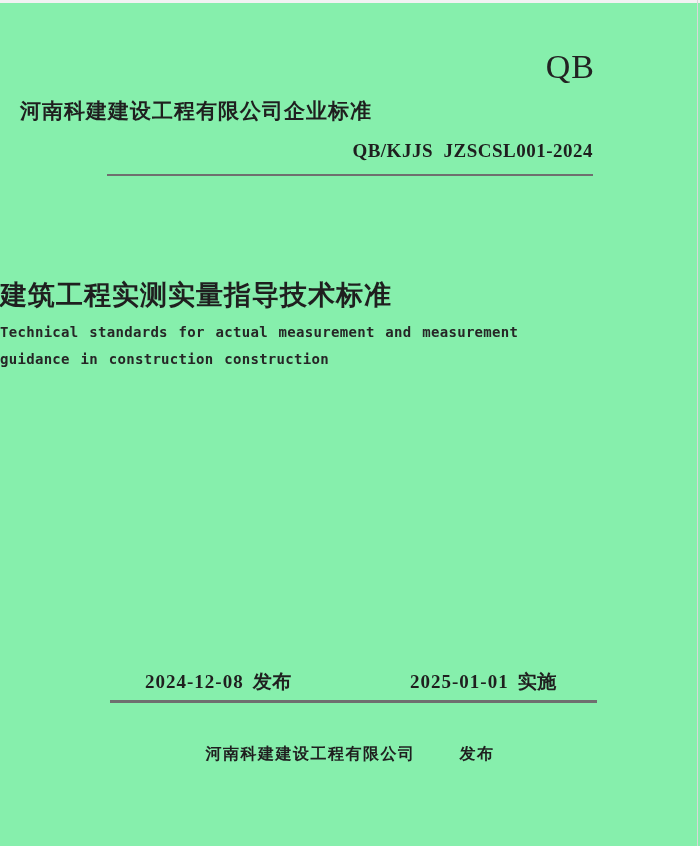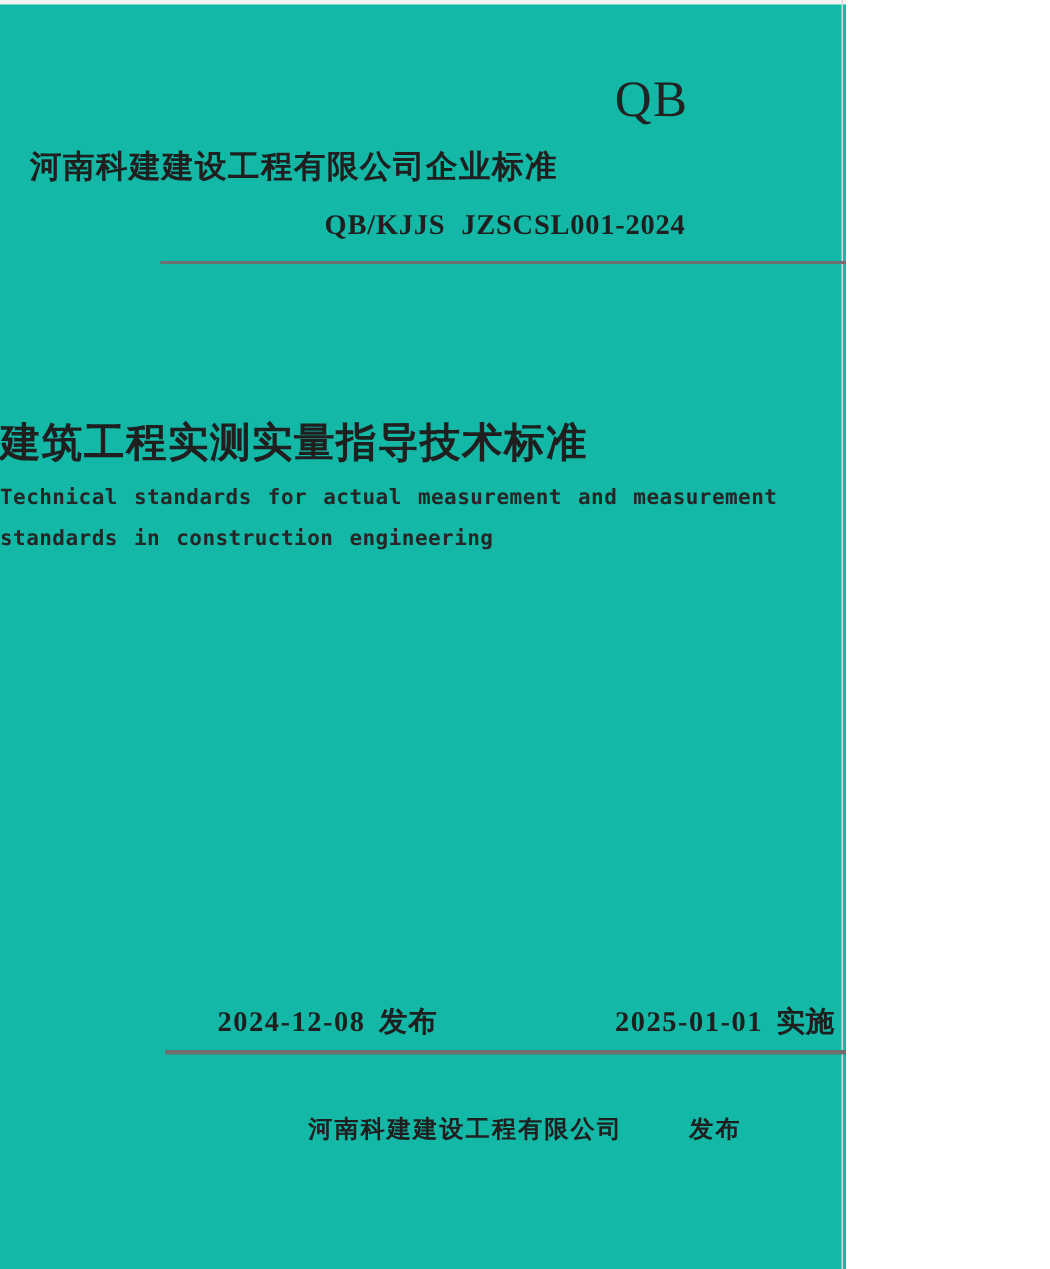--- a/index.html
+++ b/index.html
@@ -2,23 +2,23 @@
 <html><head>
 <meta charset="utf-8">
 <style>
   html, body {
     margin: 0;
     padding: 0;
     background: #ffffff;
   }
   .page {
     position: relative;
-    width: 564px;
+    width: 700px;
     height: 846px;
-    background: #14b8a6;
+    background: #86efac;
     overflow: hidden;
     font-family: "Liberation Serif", "DejaVu Serif", serif;
     color: #1f1f1f;
   }
   .top-edge-band {
     position: absolute;
     left: 0; top: 0;
     width: 700px; height: 3px;
     background: #f2f2f2;
   }
@@ -132,21 +132,21 @@
   <div class="org-standard-header">河南科建建设工程有限公司企业标准</div>
 
   <div class="standard-code">QB/KJJS  JZSCSL001-2024</div>
 
   <div class="rule rule-top"></div>
 
   <div class="doc-title-zh">建筑工程实测实量指导技术标准</div>
 
   <div class="doc-title-en line1">Technical standards for actual measurement and measurement</div>
 
-  <div class="doc-title-en line2">standards in construction engineering</div>
+  <div class="doc-title-en line2">guidance in construction construction</div>
 
   <div class="date-group issue-group">
     <span class="date">2024-12-08</span><span class="date-label">发布</span>
   </div>
 
   <div class="date-group implement-group">
     <span class="date">2025-01-01</span><span class="date-label">实施</span>
   </div>
 
   <div class="rule rule-bottom"></div>

